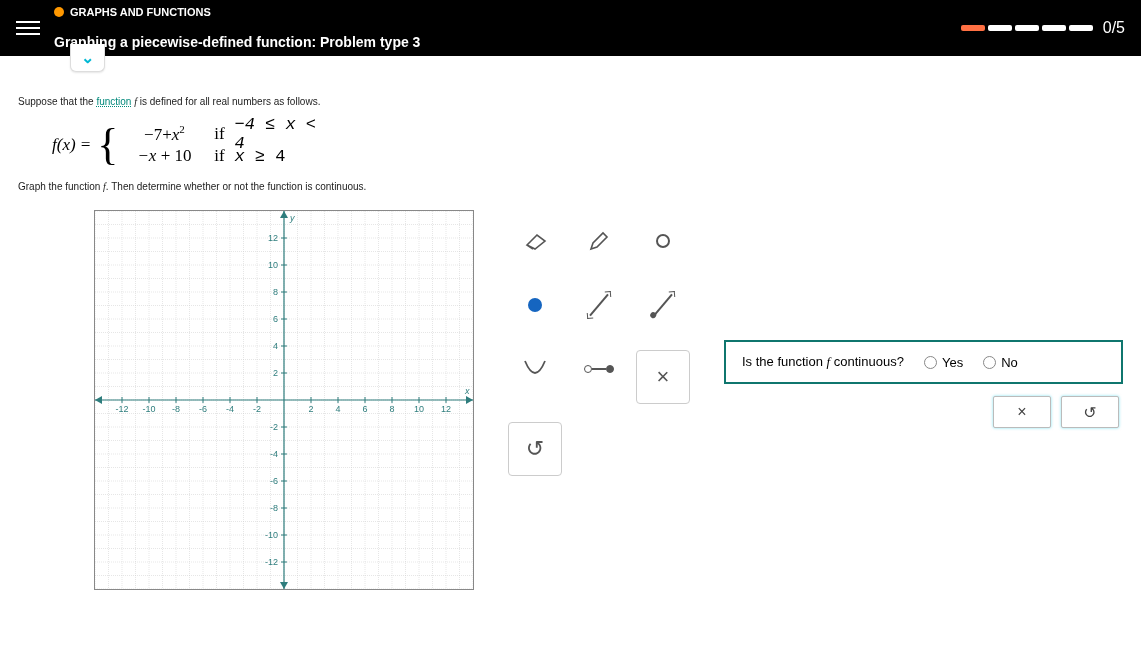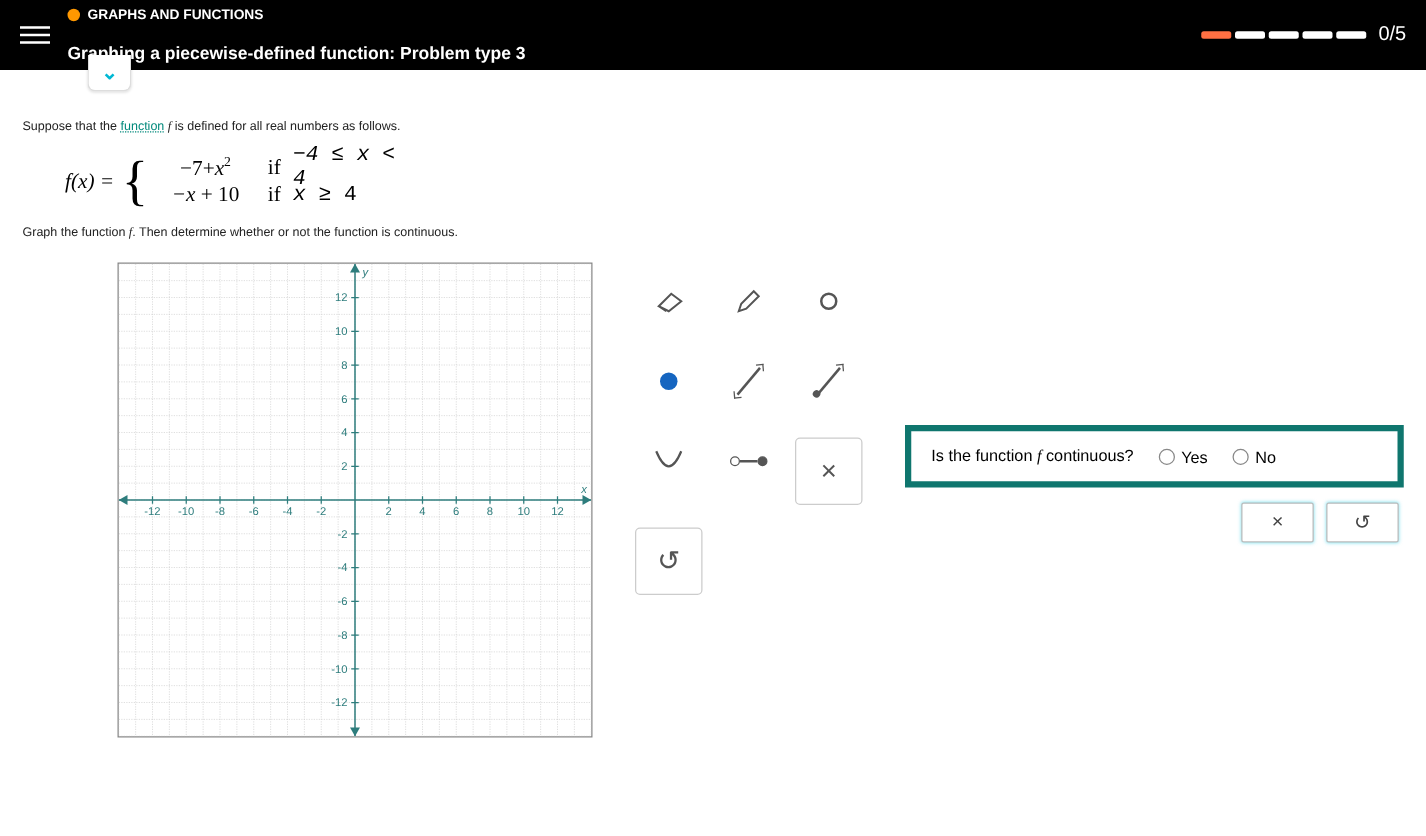--- a/index.html
+++ b/index.html
@@ -28,21 +28,21 @@
 .piece-row { display: flex; align-items: center; height: 22px; }
 .piece-expr { width: 80px; text-align: center; }
 .piece-if { width: 30px; text-align: center; font-style: normal; }
 .piece-cond { width: 90px; font-family: Liberation Mono, monospace; }
 .sup { font-size: 11px; vertical-align: super; }
 .work-area { display: flex; gap: 30px; margin-top: 18px; align-items: flex-start; }
 .graph-box { width: 380px; height: 380px; border: 1px solid #888; margin-left: 76px; }
 .tools { width: 190px; display: flex; flex-wrap: wrap; gap: 10px; padding: 4px; }
 .tool { width: 54px; height: 54px; display: flex; align-items: center; justify-content: center; font-size: 22px; color: #555; cursor: pointer; border-radius: 4px; }
 .tool.boxed { border: 1px solid #ccc; background: #fff; }
-.question-box { border: 5px solid #0f766e; padding: 12px 16px; display: flex; align-items: center; gap: 20px; font-size: 13px; margin-top: 130px; }
+.question-box { border: 2px solid #0f766e; padding: 12px 16px; display: flex; align-items: center; gap: 20px; font-size: 13px; margin-top: 130px; }
 .radio-opt { display: flex; align-items: center; gap: 5px; cursor: pointer; }
 .radio-circle { width: 13px; height: 13px; border: 1px solid #888; border-radius: 50%; }
 .answer-buttons { display: flex; gap: 10px; margin-top: 12px; justify-content: flex-end; padding-right: 4px; }
 .ans-btn { width: 58px; height: 32px; border: 1px solid #bbb; background: #fff; display: flex; align-items: center; justify-content: center; cursor: pointer; border-radius: 2px; box-shadow: 0 0 3px rgba(0,200,230,.5); font-size: 16px; color: #444; }
 svg text { font-size: 9px; fill: #2e7d7d; font-family: Arial; }
 svg line.grid { stroke: #ccc; stroke-width: 0.5; stroke-dasharray: 1 1; }
 svg line.axis { stroke: #2e7d7d; stroke-width: 1.2; }
 svg line.tick { stroke: #2e7d7d; stroke-width: 1; }
 .blue-dot { width: 14px; height: 14px; background: #1565c0; border-radius: 50%; }
 .open-circle { width: 14px; height: 14px; border: 2px solid #555; border-radius: 50%; }

